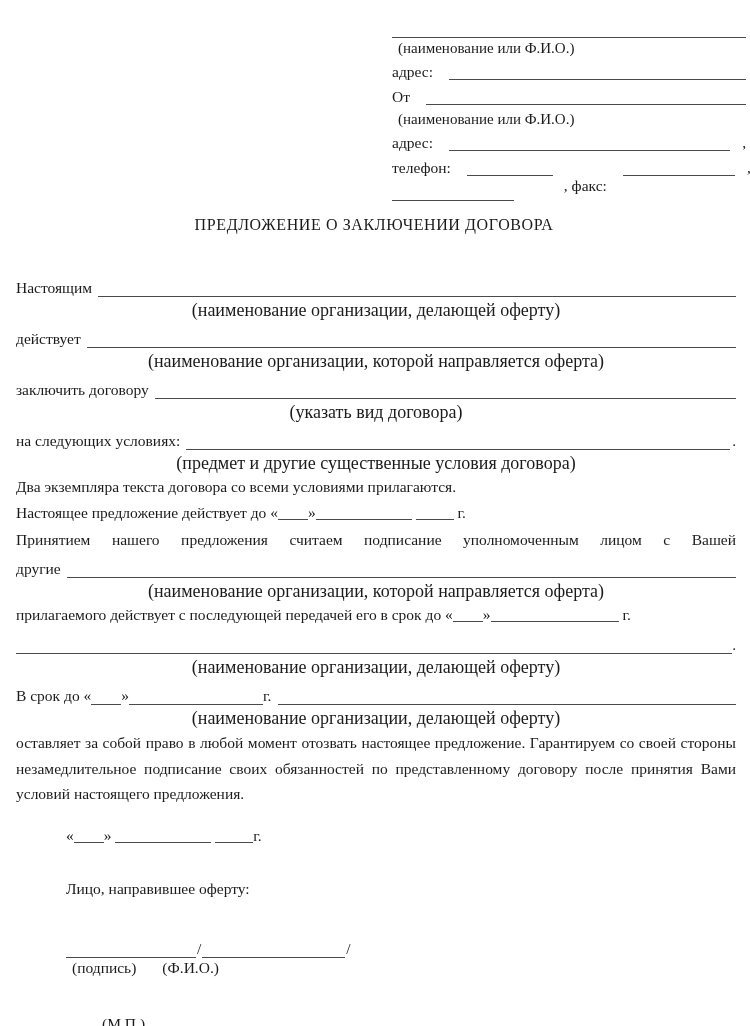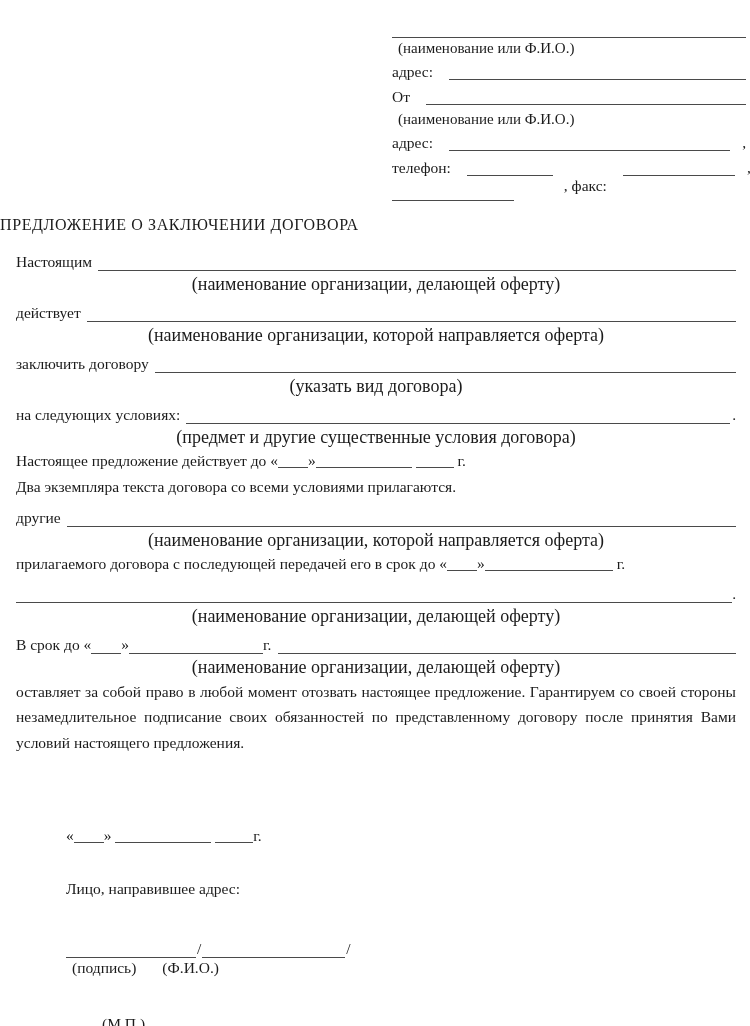--- a/index.html
+++ b/index.html
@@ -72,31 +72,31 @@
   .seg-phone { flex: 0 0 86px; }
   .seg-fax   { flex: 0 0 112px; }
   .seg-email { flex: 0 0 122px; }
 
   
   .doc-title {
     position: absolute;
     top: 216px;
     left: 0;
     width: 748px;
-    text-align: left;
+    text-align: center;
     font-size: 16px;
     letter-spacing: 0.6px;
     white-space: nowrap;
   }
 
   
   .body-block {
     position: absolute;
     left: 16px;
-    top: 245px;
+    top: 271px;
     width: 720px;
     font-family: Liberation Serif, serif;
   }
   .frow {
     display: flex;
     align-items: flex-end;
     height: 26px;
     white-space: nowrap;
   }
   .frow .lbl { flex: 0 0 auto; padding-right: 6px; }
@@ -243,37 +243,38 @@
     </div>
     <div class="caption">(указать вид договора)</div>
 
     <div class="frow">
       <span class="lbl">на следующих условиях:</span>
       <span class="seg seg-grow"></span>
       <span class="tail">.</span>
     </div>
     <div class="caption">(предмет и другие существенные условия договора)</div>
 
+    <div class="plain">Два экземпляра текста договора со всеми условиями прилагаются.</div>
+
     <div class="plain">
       <span>Настоящее предложение действует до «</span><span class="blank-u u-day"></span><span>»</span><span class="blank-u u-month"></span>
       <span class="blank-u u-year"></span>
       <span>г.</span>
     </div>
 
-    <div class="plain">Два экземпляра текста договора со всеми условиями прилагаются.</div>
-
+    <div class="para">Принятием нашего предложения считаем подписание уполномоченным лицом с Вашей</div>
 
     <div class="frow">
       <span class="lbl">другие</span>
       <span class="seg seg-grow"></span>
     </div>
     <div class="caption">(наименование организации, которой направляется оферта)</div>
 
     <div class="plain">
-      <span>прилагаемого договора с последующей передачей его в срок до «</span><span class="blank-u u-day"></span><span>»</span><span class="blank-u u-month-w"></span>
+      <span>прилагаемого действует с последующей передачей его в срок до «</span><span class="blank-u u-day"></span><span>»</span><span class="blank-u u-month-w"></span>
       <span>г.</span>
     </div>
 
     <div class="rule-full">
       <span class="seg seg-grow"></span>
       <span class="tail">.</span>
     </div>
     <div class="caption">(наименование организации, делающей оферту)</div>
 
     <div class="frow">
@@ -292,21 +293,21 @@
   </div>
 
   <div class="sign-block">
 
     <div class="sign-date">
       <span>«</span><span class="blank-u u-day"></span><span>»</span>
       <span class="blank-u u-month"></span>
       <span class="blank-u u-year"></span><span>г.</span>
     </div>
 
-    <div class="sign-person">Лицо, направившее адрес:</div>
+    <div class="sign-person">Лицо, направившее оферту:</div>
 
     <div class="sign-rule-row">
       <span class="sig-seg-1"></span>
       <span class="slash">/</span>
       <span class="sig-seg-2"></span>
       <span class="slash">/</span>
     </div>
 
     <div class="sign-captions">
       <span class="c1">(подпись)</span>

